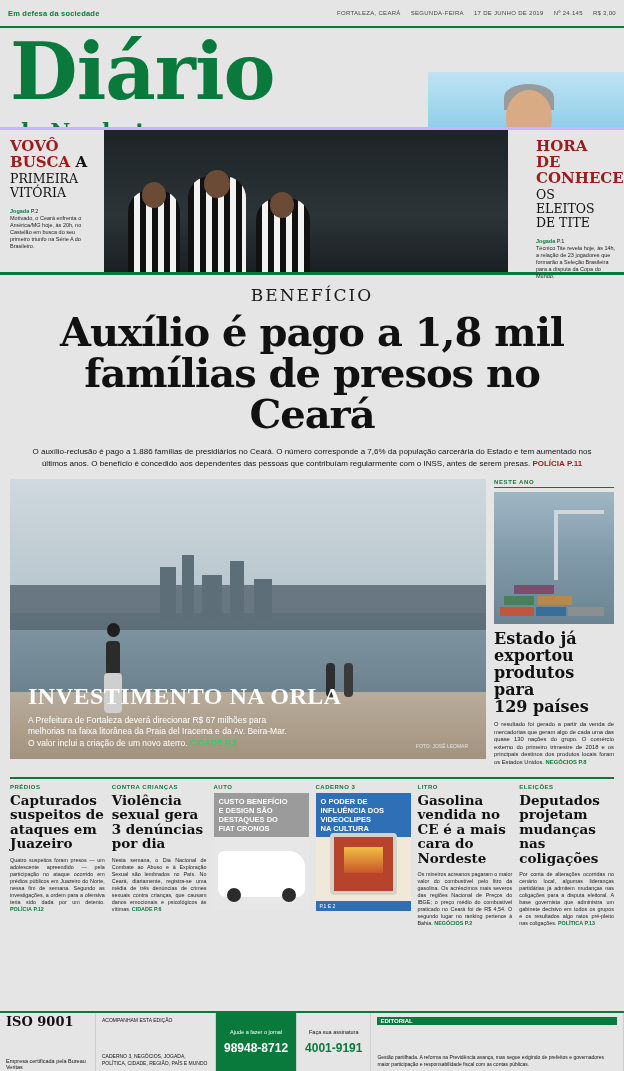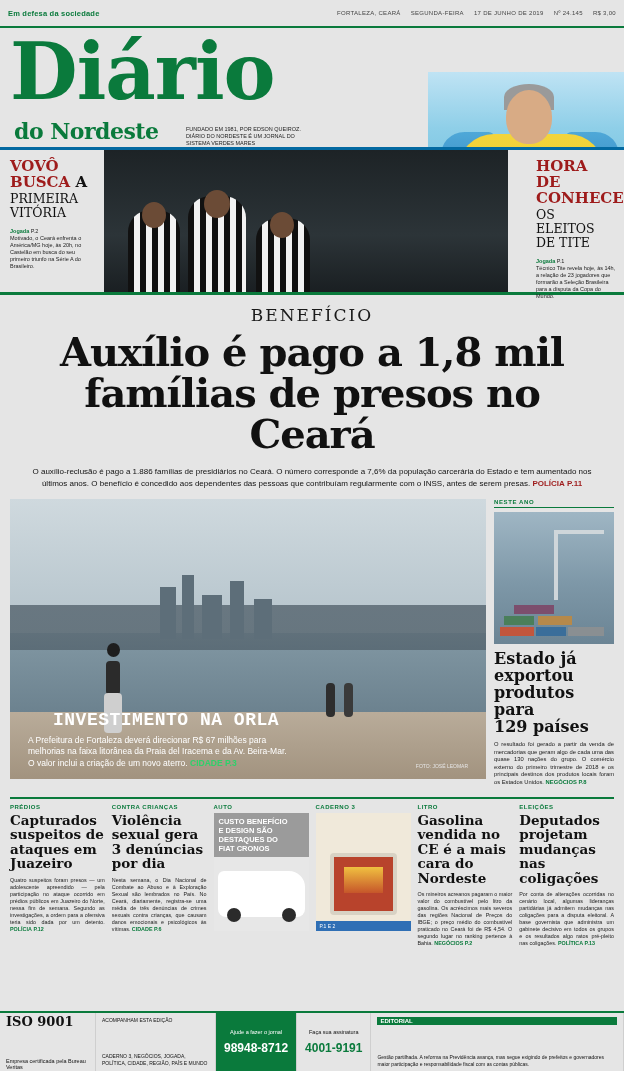--- a/index.html
+++ b/index.html
@@ -21,23 +21,23 @@
     padding: 0 8px;
     font-size: 7px;
     color: #333;
   }
   .topstrip .slogan { color: #0a7a3c; font-size: 7.5px; font-weight: bold; letter-spacing: .2px; }
   .topstrip .dateline { display: flex; gap: 10px; align-items: center; font-size: 6px; color: #444; letter-spacing: .3px; }
 
   
   .masthead {
     position: relative;
-    height: 124px;
+    height: 104px;
     border-top: 2px solid #0a7a3c;
-    border-bottom: 3px solid #0369a1;
+    border-bottom: 3px solid #c4b5fd;
     overflow: hidden;
   }
   .logo {
     position: absolute;
     left: 10px; top: 2px;
     color: #0a7a3c;
     font-family: "DejaVu Serif", serif;
     font-weight: bold;
     font-size: 78px;
     line-height: 84px;
@@ -200,25 +200,24 @@
   .runner .legs { position: absolute; top: 50px; left: 6px; width: 18px; height: 40px; background: #cfcfcf; border-radius: 4px; }
   .couple { position: absolute; right: 120px; bottom: 62px; width: 44px; height: 44px; }
   .couple i { position: absolute; bottom: 0; width: 9px; height: 34px; background: #2e2e2e; border-radius: 4px; }
   .couple i:nth-child(1) { left: 4px; }
   .couple i:nth-child(2) { left: 22px; background: #3a3a3a; }
   .crane { position: absolute; right: 18px; top: 54px; width: 70px; height: 90px; }
   .feature-caption {
     position: absolute; left: 18px; right: 18px; bottom: 10px; color: #fff;
   }
   .feature-caption h3 {
-    font-family: Liberation Mono, monospace;
-    font-size: 18px;
+    font-family: Liberation Serif, serif;
+    font-size: 24px;
     letter-spacing: .5px;
     margin-bottom: 5px;
-    margin-left: 25px;
   }
   .feature-caption p { font-size: 8.5px; line-height: 11.5px; }
   .feature-caption .sec { color: #2fd06a; font-weight: bold; }
   .feature-credit { position: absolute; right: 18px; bottom: 10px; font-size: 5px; color: #e6e6e6; }
 
   .rail { width: 120px; }
   .rail-kicker {
     font-size: 6px; font-weight: bold; color: #0a7a3c; letter-spacing: .6px;
     border-bottom: 1px solid #0a7a3c; padding-bottom: 2px; margin-bottom: 4px;
   }
@@ -471,20 +470,26 @@
           <span>DESTAQUES DO</span><br>
           <span>FIAT CRONOS</span>
         </div>
         <div class="car"></div>
       </div>
     </div>
 
     <div class="bcol">
       <div class="bkicker">CADERNO 3</div>
       <div class="ad-cad">
+        <div class="band">
+          <span>O PODER DE</span><br>
+          <span>INFLUÊNCIA DOS</span><br>
+          <span>VIDEOCLIPES</span><br>
+          <span>NA CULTURA</span>
+        </div>
         <div class="tvset">
             <i></i>
           </div>
         <div class="ad-caption">P.1 E 2</div>
       </div>
     </div>
 
     <div class="bcol">
       <div class="bkicker">LITRO</div>
       <div class="btitle">Gasolina vendida no CE é a mais cara do Nordeste</div>

